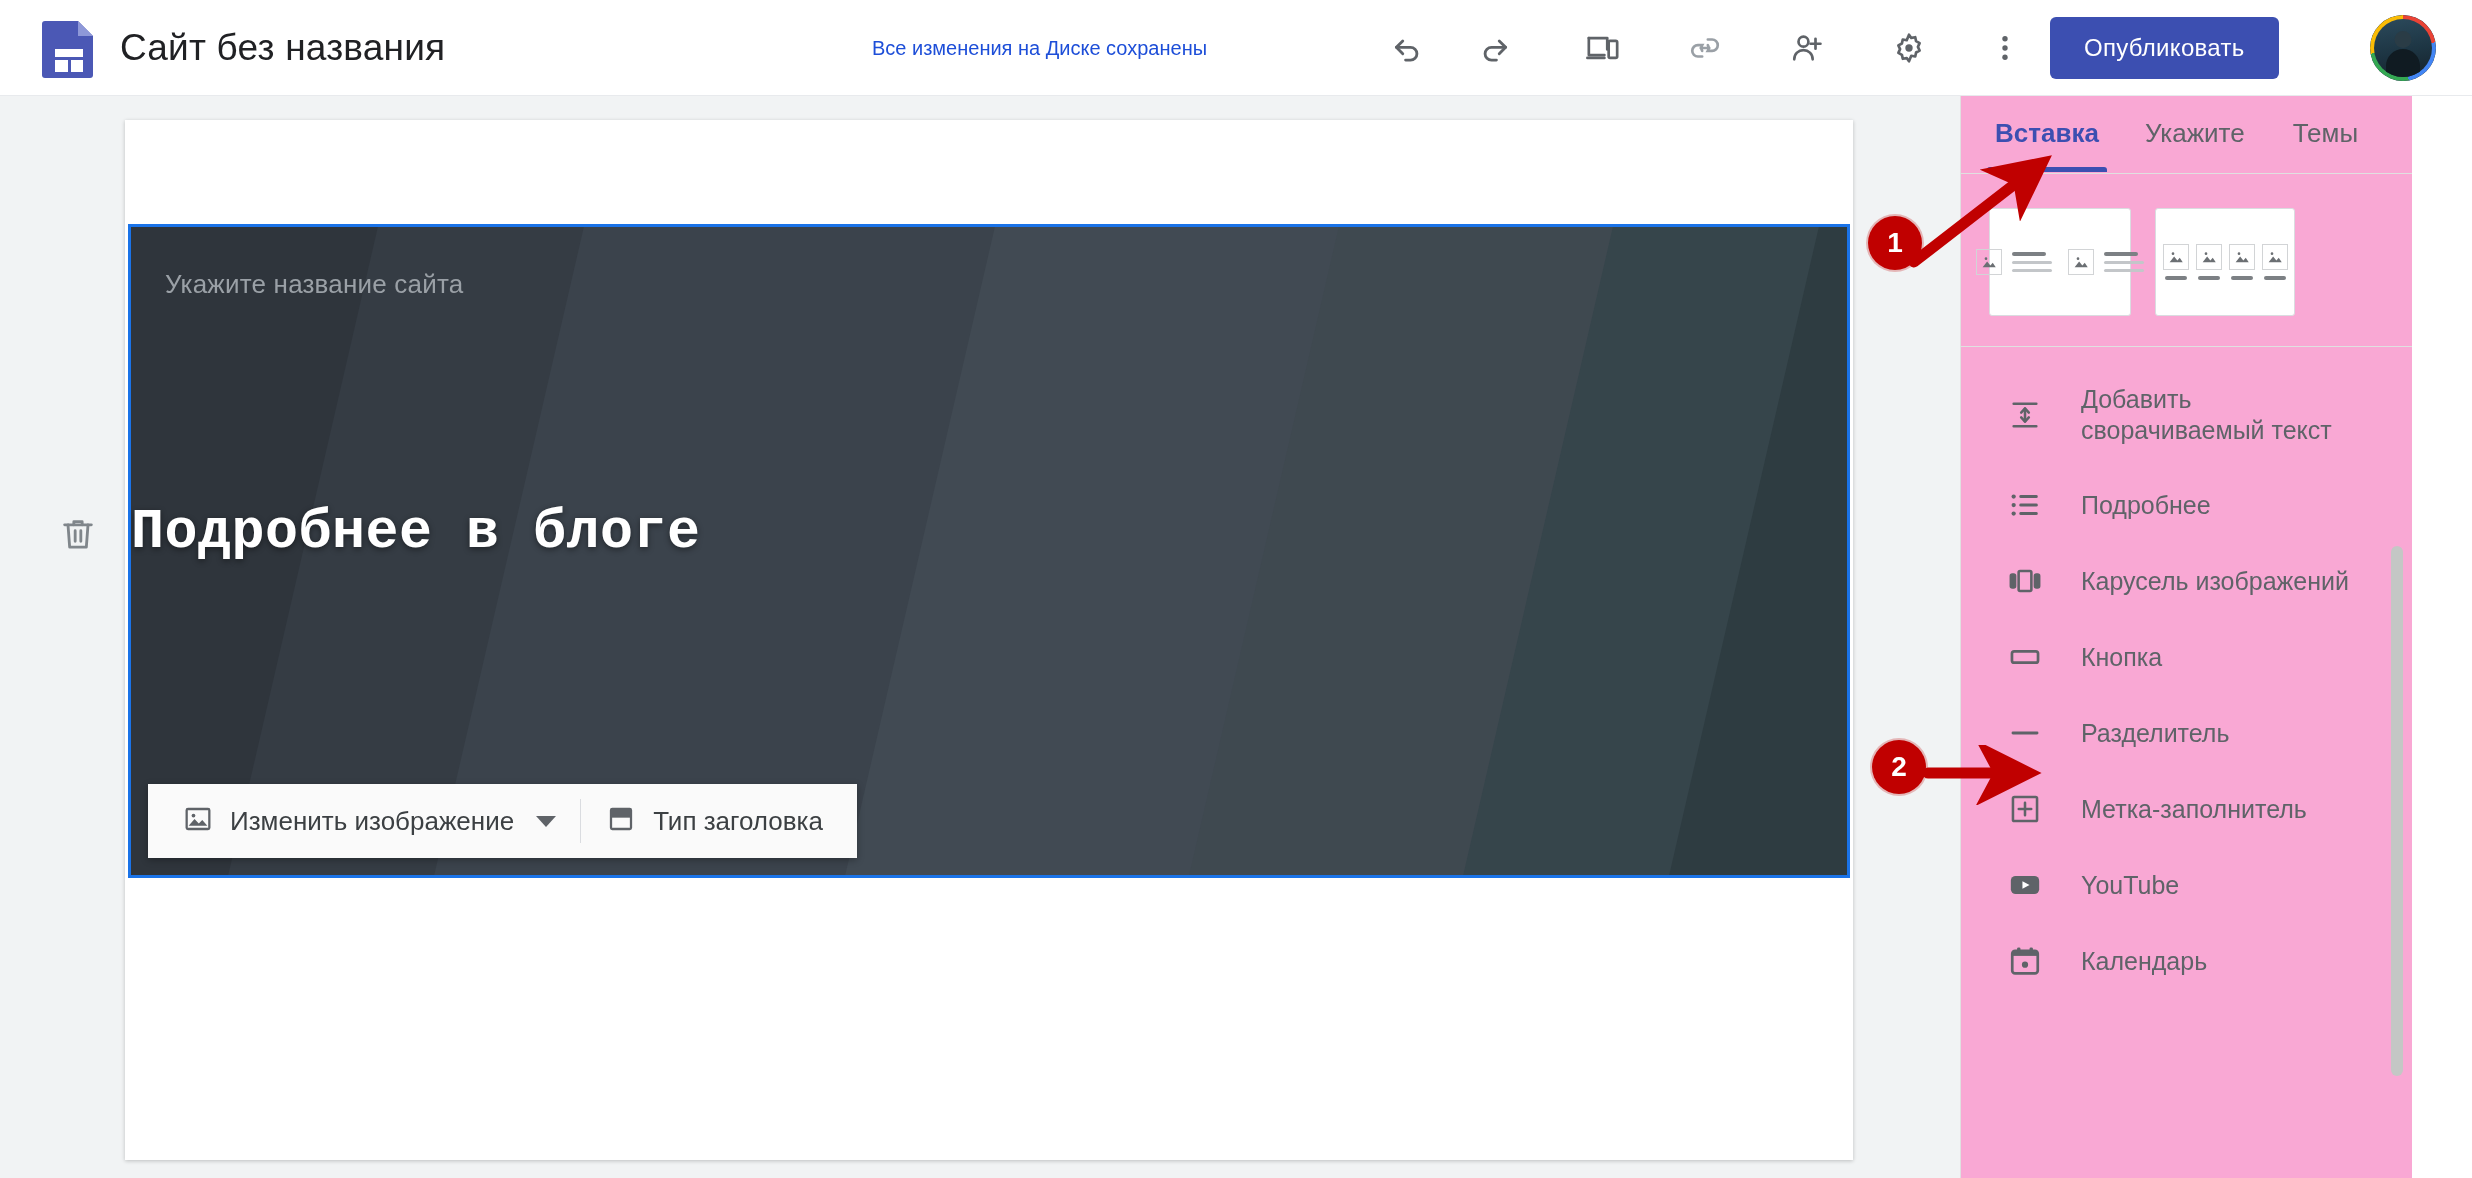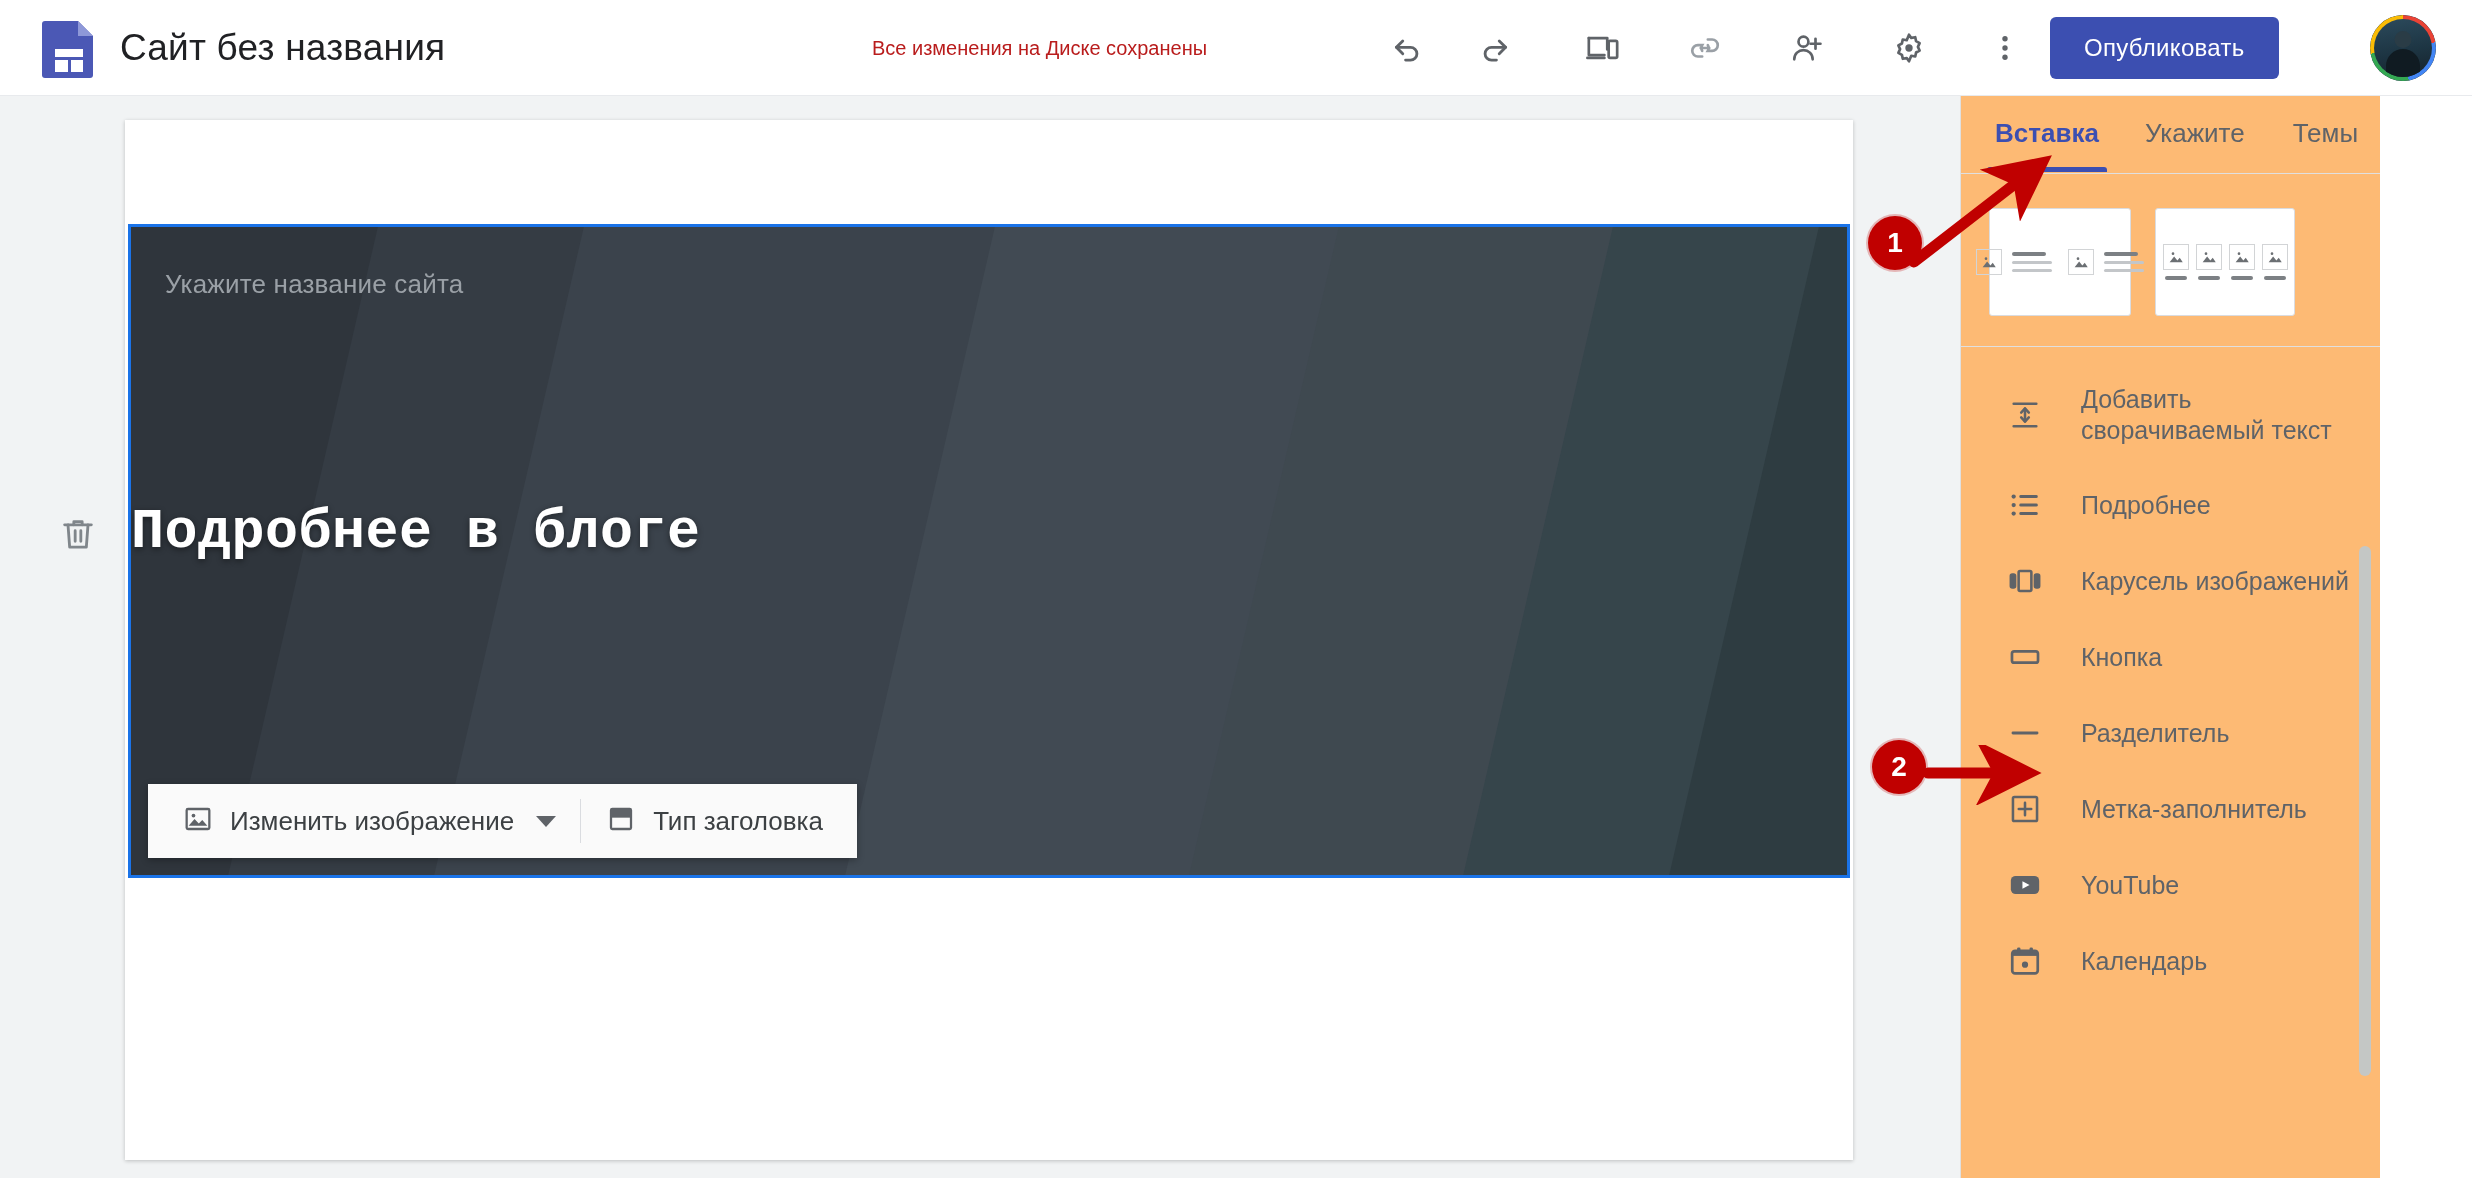--- a/index.html
+++ b/index.html
@@ -18,21 +18,21 @@
     border-bottom:1px solid #e8eaed;
   }
   .sites-logo{ margin-left:42px; width:54px; height:60px; position:relative; flex:0 0 auto; }
   .sites-logo svg{ display:block; }
   .doc-title{
     margin-left:24px; font-size:37px; color:#202124; letter-spacing:.2px;
     white-space:nowrap;
   }
   .save-status{
     position:absolute; left:872px; top:50%; transform:translateY(-50%);
-    font-size:20px; color:#b91c1c; white-space:nowrap;
+    font-size:20px; color:#1d4ed8; white-space:nowrap;
   }
   .tb-icons{ position:absolute; left:1370px; top:0; height:96px; display:flex; align-items:center; }
   .tb-btn{
     width:74px; height:74px; border-radius:50%;
     display:flex; align-items:center; justify-content:center;
     cursor:pointer; background:transparent; border:none;
   }
   .tb-btn svg{ display:block; }
   .tb-gap{ width:14px; }
   .publish-btn{
@@ -110,22 +110,22 @@
   }
   .bt-item span.lbl{ font-size:26px; color:#3c4043; }
   .bt-sep{ width:1px; height:44px; background:#dadce0; margin:0 8px; }
   .caret{
     width:0;height:0;border-left:10px solid transparent;border-right:10px solid transparent;
     border-top:11px solid #5f6368; margin-left:6px;
   }
 
   
   .rightpanel{
-    position:absolute; left:1960px; top:96px; width:420px; height:1082px;
-    background:#fdba74; border-left:1px solid #e0e0e0; overflow:hidden;
+    position:absolute; left:1960px; top:96px; width:452px; height:1082px;
+    background:#f9a8d4; border-left:1px solid #e0e0e0; overflow:hidden;
   }
   .panel-tabs{
     position:relative; height:78px; display:flex; align-items:flex-start;
     padding:22px 0 0 0; border-bottom:1px solid #e0e0e0;
   }
   .ptab{
     font-size:26px; color:#5f6368; cursor:pointer; padding:0 0 22px 0;
     margin-left:0; position:relative; white-space:nowrap;
   }
   .ptab.t0{ margin-left:34px; }

